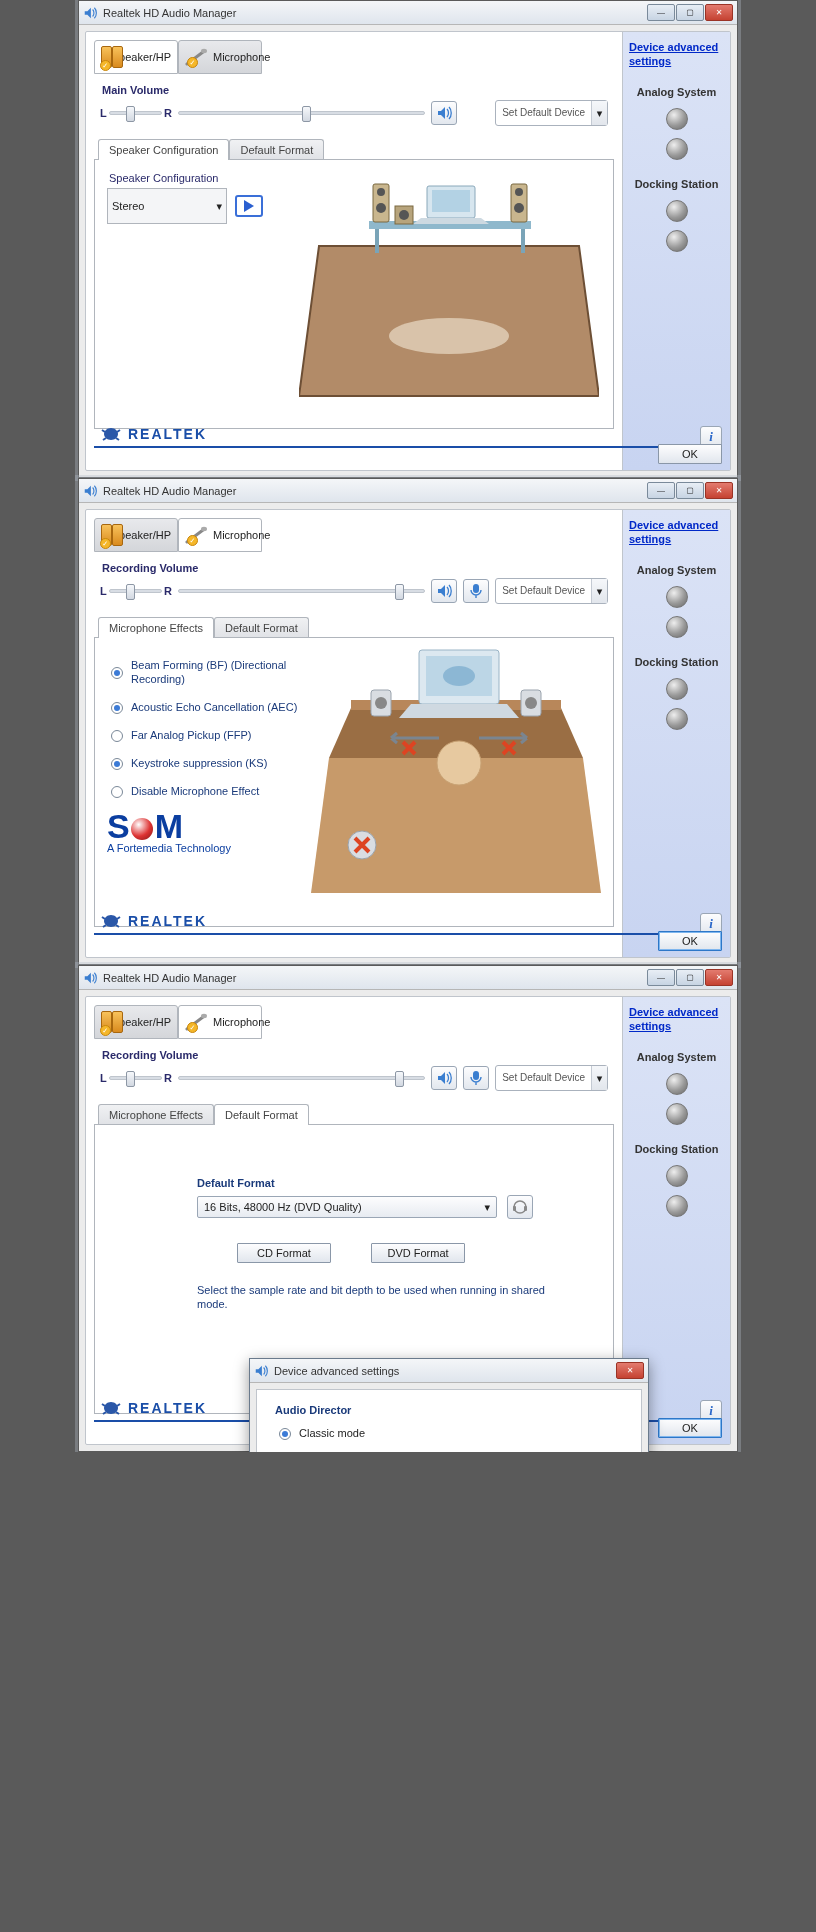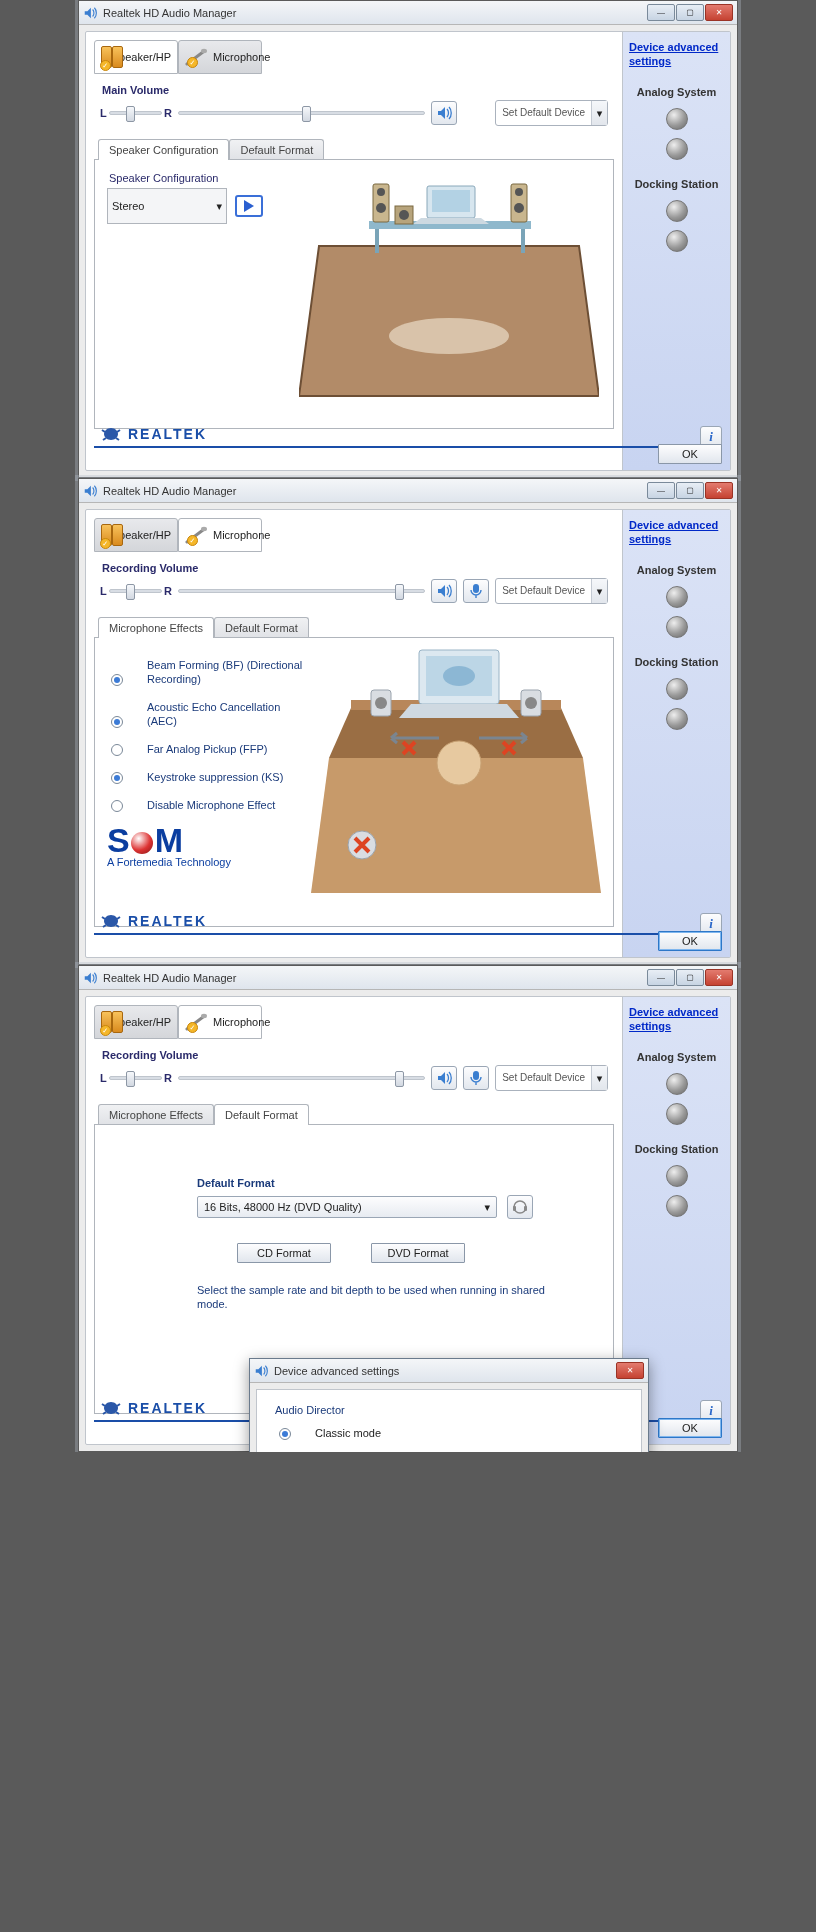--- a/index.html
+++ b/index.html
@@ -49,37 +49,37 @@
 .room{position:absolute;right:14px;top:6px;width:300px;height:240px}
 .brand{position:absolute;left:6px;bottom:4px;display:flex;align-items:center;gap:6px}
 .brand svg{width:22px;height:20px}
 .brand-txt{color:#1a4ea8;font-weight:bold;letter-spacing:2px;font-size:14px}
 .brand-line{height:2px;background:#1a4ea8;flex:1;margin-top:8px}
 .brand-wrap{display:flex;align-items:center;position:absolute;left:8px;right:48px;bottom:22px}
 .ibtn{position:absolute;right:8px;bottom:22px;width:22px;height:22px;border:1px solid #9aa6b5;border-radius:3px;background:linear-gradient(#fdfdfe,#e2e7ee);display:flex;align-items:center;justify-content:center;font-style:italic;color:#2a67c9;font-family:Georgia,serif;font-size:13px;font-weight:bold;cursor:pointer}
 .footer-ok{position:absolute;right:8px;bottom:6px}
 .btn{min-width:64px;height:20px;border:1px solid #8a97a8;border-radius:1px;background:linear-gradient(#fdfdfe,#e1e6ed);cursor:pointer;padding:0 10px}
 .btn.primary{border-color:#2d77c8;box-shadow:0 0 0 1px #7fb6ee inset}
-.radio-row{display:flex;align-items:flex-end;gap:24px;margin:8px 0 14px 4px;cursor:pointer}
+.radio-row{display:flex;align-items:center;gap:8px;margin:8px 0 14px 4px;cursor:pointer}
 .radio{width:12px;height:12px;border:1px solid #7a8898;border-radius:50%;display:inline-flex;align-items:center;justify-content:center;flex:0 0 12px;margin-top:1px}
 .radio.on::after{content:"";width:6px;height:6px;border-radius:50%;background:#3c7bd6}
 .radio-lbl{color:#1a3a7a;max-width:170px;line-height:14px}
 .sam{margin-top:6px}
 .sam-big{font-family:Arial;font-size:34px;font-weight:900;color:#0b3ea0;letter-spacing:-1px;line-height:28px}
 .sam-big .orb{display:inline-block;width:22px;height:22px;border-radius:50%;background:radial-gradient(circle at 35% 30%,#fff,#d33 55%,#801515);vertical-align:middle;margin:0 2px}
 .sam-sub{color:#0b3ea0;font-weight:normal;font-size:11px;margin-top:2px}
 .def-area{padding:40px 0 0 90px}
 .def-area .label{color:#1a3a7a;font-weight:bold;margin-bottom:6px}
 .def-sel{width:300px;height:22px;border:1px solid #9aa6b5;background:linear-gradient(#fdfdfe,#e7ebf1);display:flex;align-items:center;justify-content:space-between;padding:0 6px;cursor:pointer;border-radius:2px}
 .fmt-btns{display:flex;gap:40px;margin:24px 0 0 40px}
 .hint{color:#1a3a7a;margin:20px 0 0 0;max-width:360px;line-height:14px}
 .dialog{position:absolute;left:170px;top:392px;width:400px;background:#ececec;border:1px solid #6a7a8c;box-shadow:0 4px 14px rgba(0,0,0,.4);z-index:50}
 .dialog .titlebar{background:linear-gradient(#f4f6f8,#dfe5ed)}
 .dialog-body{background:#fff;margin:6px;border:1px solid #c0c5cc;padding:14px 18px}
-.dlg-h{color:#1a3a7a;font-weight:normal;margin-bottom:10px}
+.dlg-h{color:#1a3a7a;font-weight:bold;margin-bottom:10px}
 .dlg-foot{display:flex;justify-content:center;gap:20px;padding:6px 0 10px}
 .mic-scene{position:absolute;right:12px;top:0;width:290px;height:260px}
 </style>
 </head>
 <body>
 
 <svg width="0" height="0" style="position:absolute">
 <defs>
 <g id="snd">
         <path d="M2 6h3l4-4v12l-4-4H2z" fill="#3a7ed0"></path>

